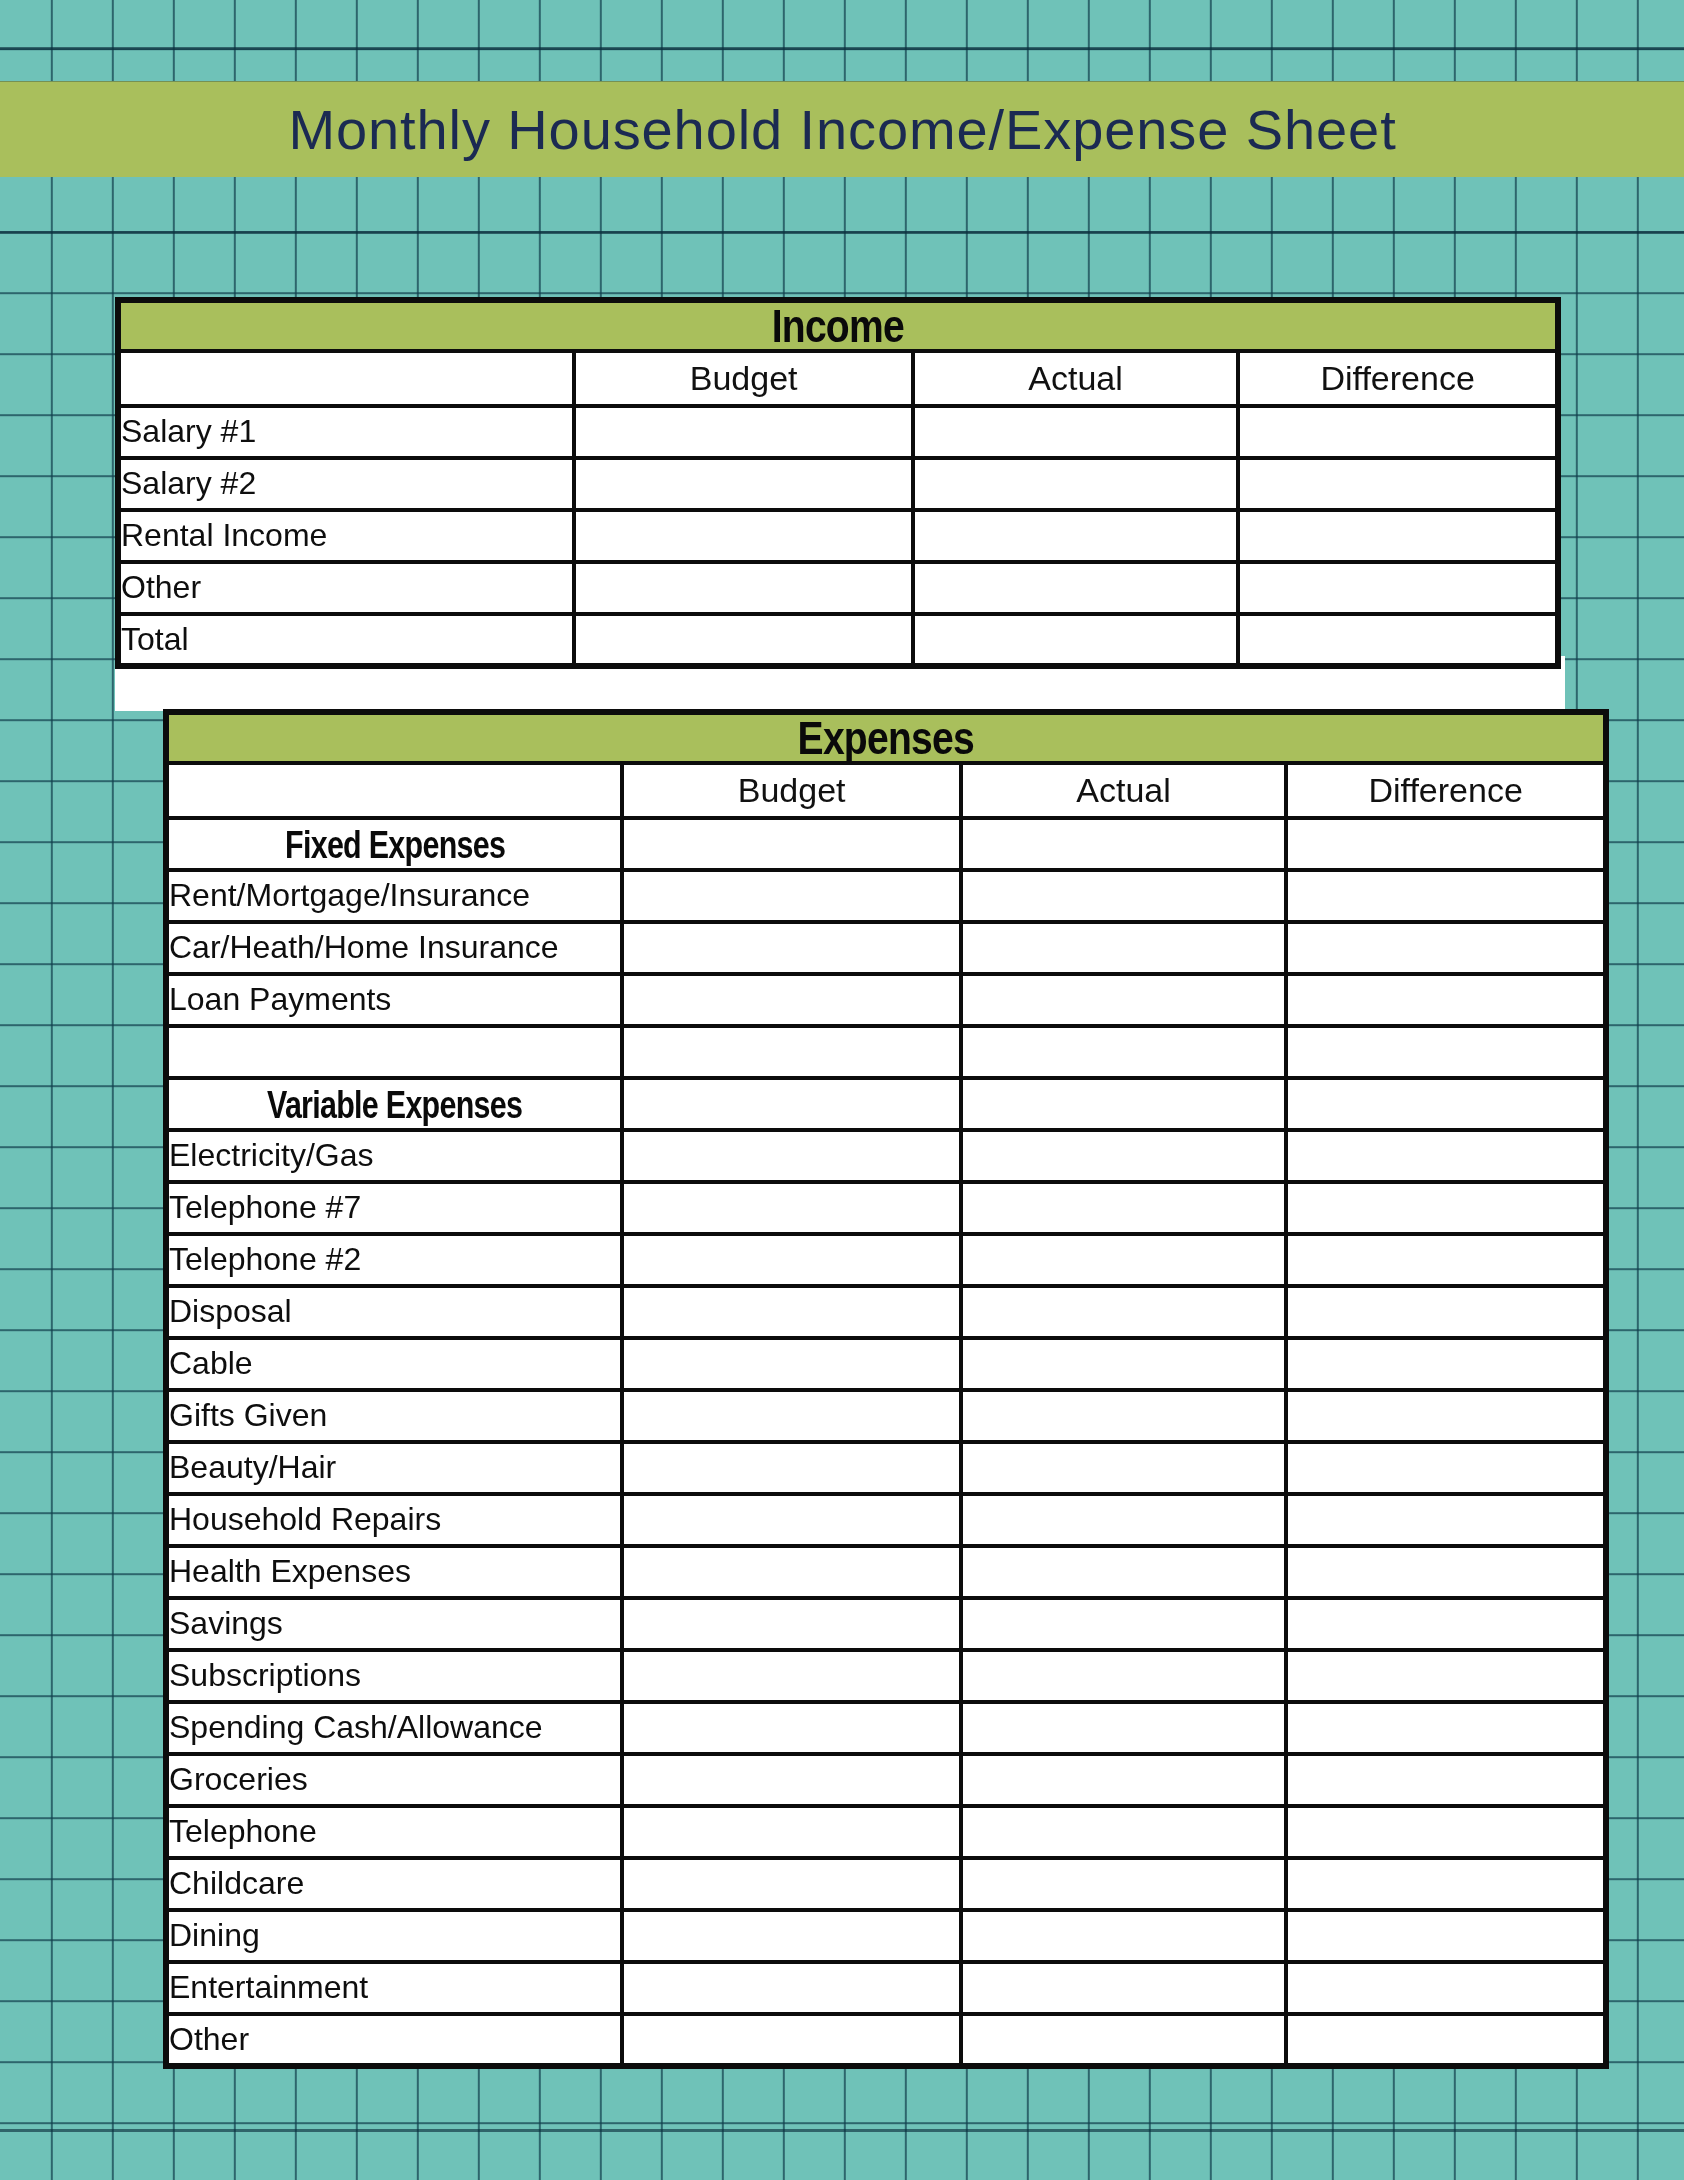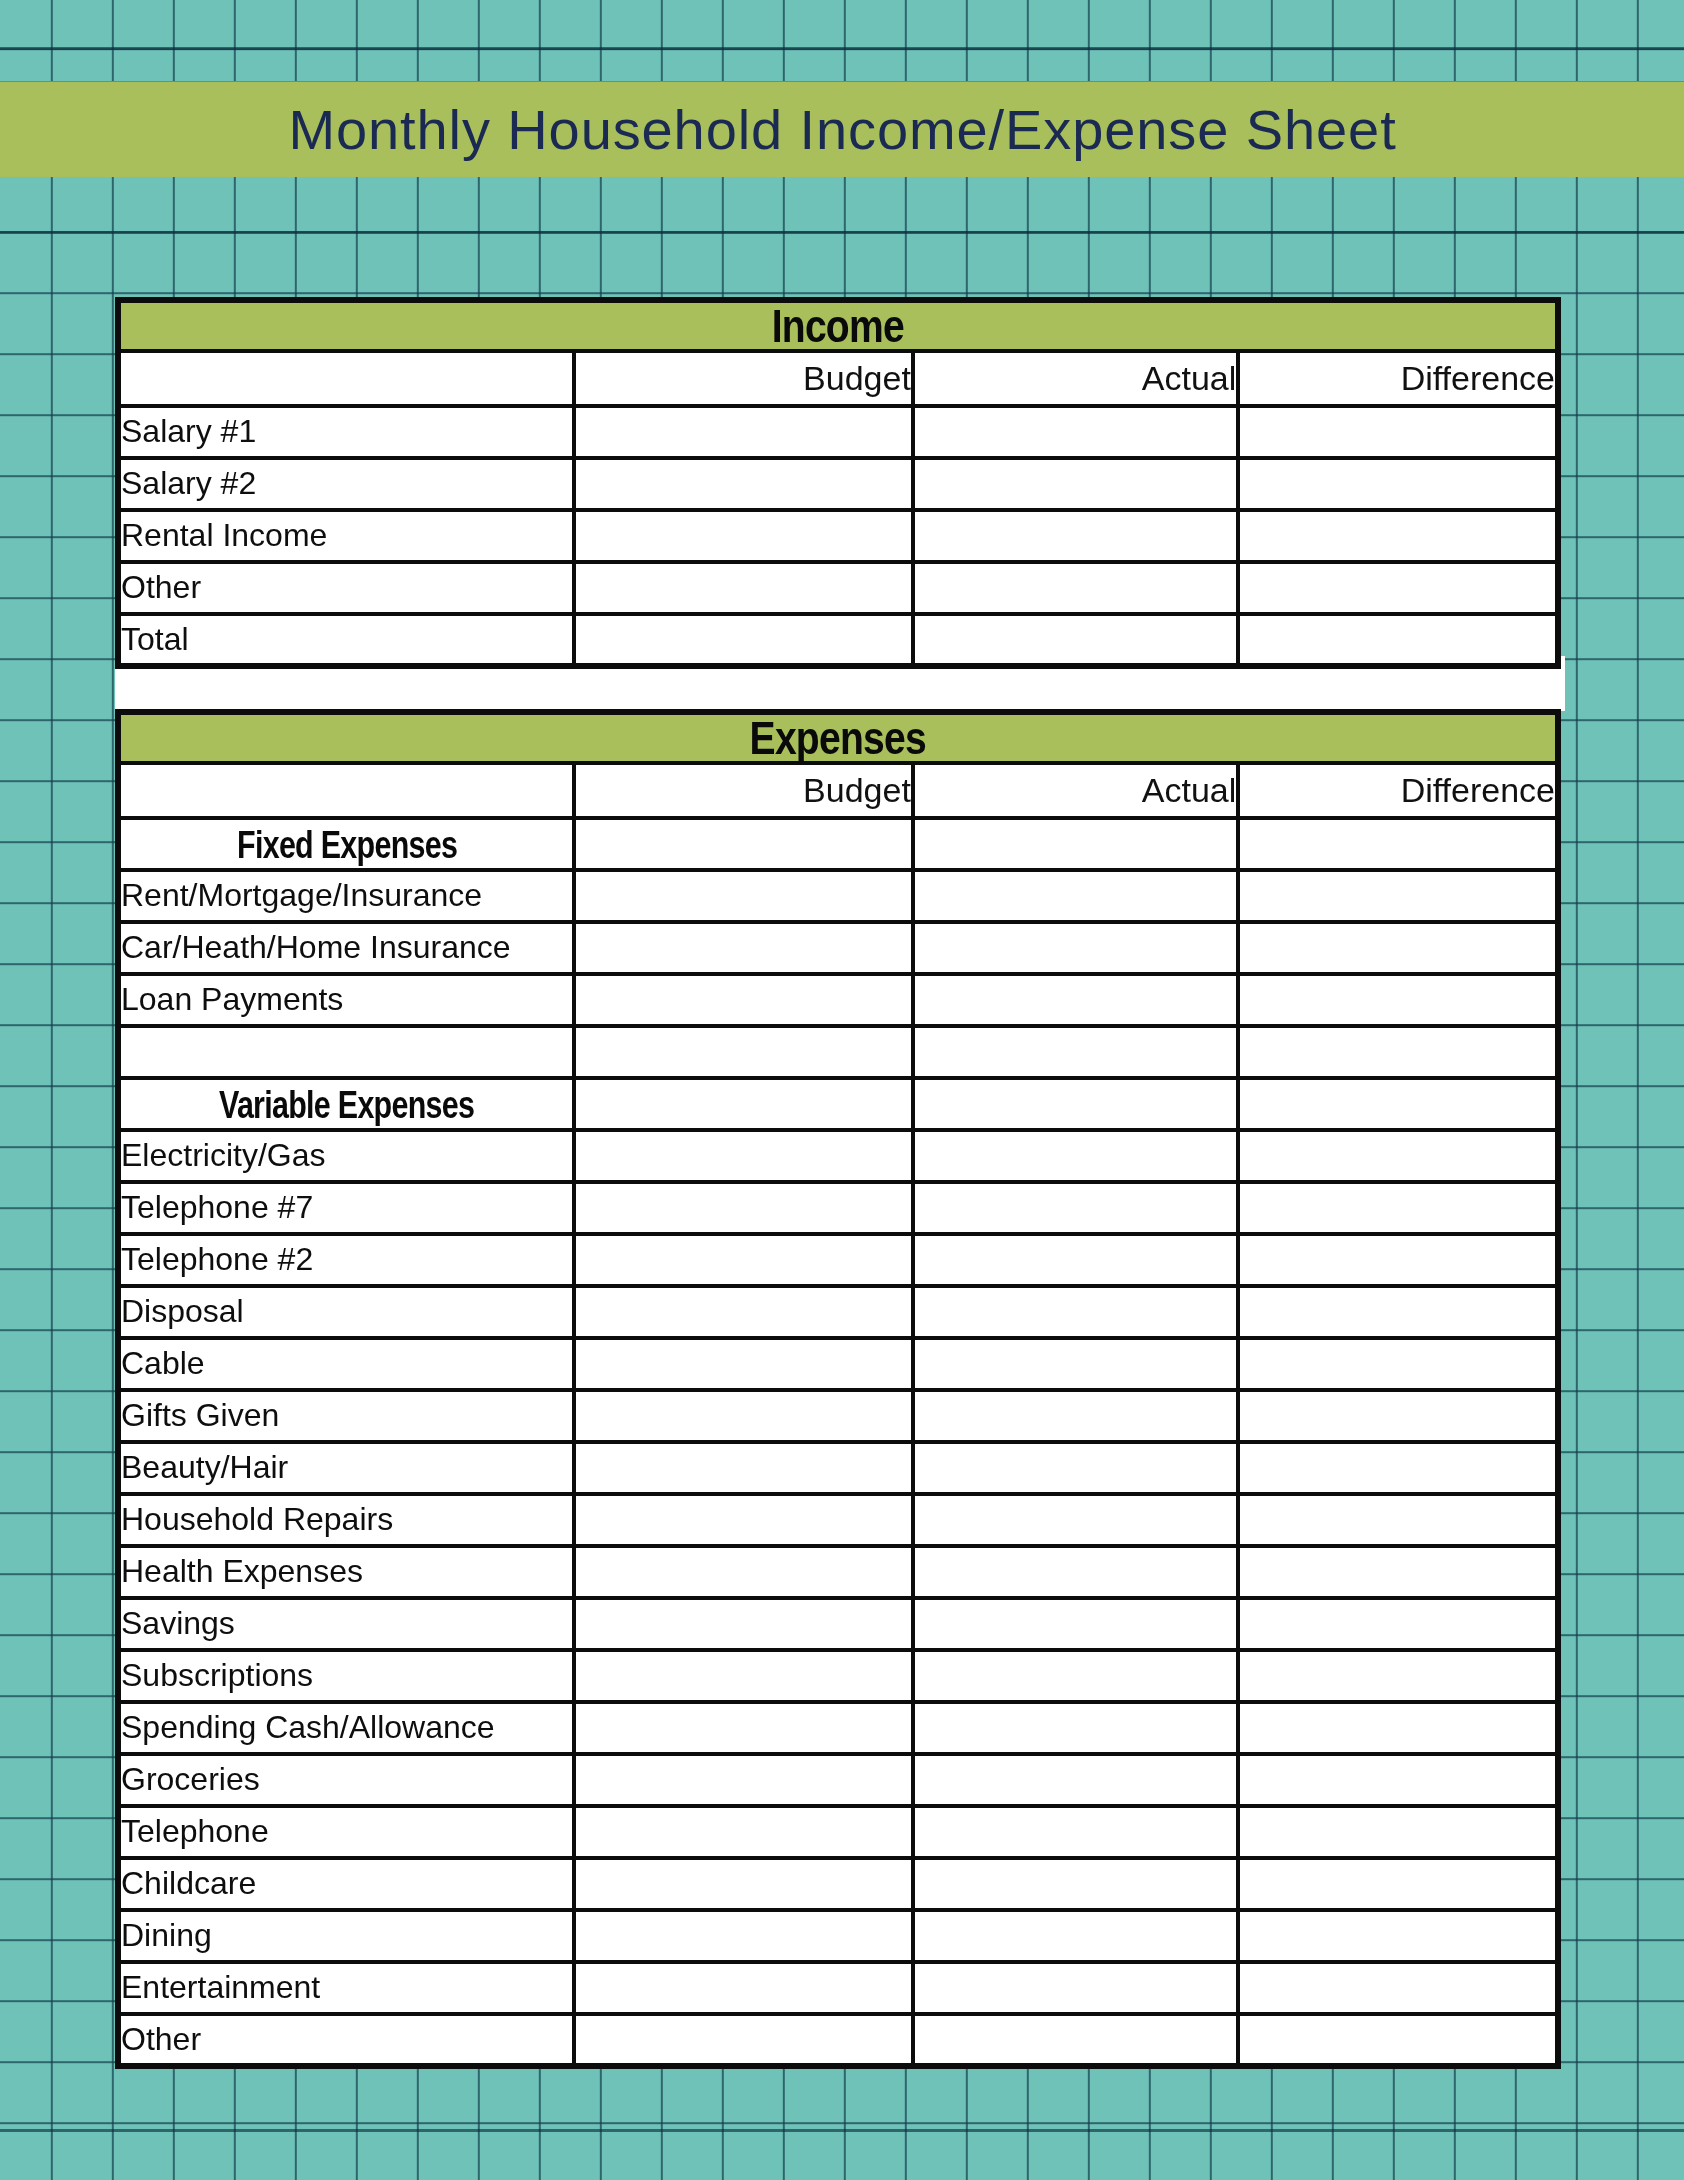--- a/index.html
+++ b/index.html
@@ -62,21 +62,21 @@
   table.sheet {
     position: absolute;
     left: 115px;
     width: 1446px;
     border-collapse: collapse;
     table-layout: fixed;
     background: #ffffff;
     border: 6px solid var(--border_black, #0c0c0c);
   }
   table.income   { top: 297px; }
-  table.expenses { top: 709px; }
+  table.expenses { top: 709px; margin-left: 48px; }
 
   table.sheet td {
     border: 4.3px solid var(--border_black, #0c0c0c);
     padding: 0;
     overflow: hidden;
     white-space: nowrap;
   }
 
   col.c-label  { width: 31.7%; }
   col.c-budget { width: 23.5%; }
@@ -96,21 +96,21 @@
     transform: scaleX(0.85);
     transform-origin: center;
     letter-spacing: -0.9px;
     line-height: 1;
   }
   .cond-xl { font-size: 46px; }
   .cond-md { font-size: 39px; transform: scaleX(0.78); }
 
   tr.head-row td {
     height: 55px;
-    text-align: right;
+    text-align: center;
     vertical-align: middle;
     font-size: 34px;
     color: #111111;
     background: #ffffff;
   }
 
   tr.data-row td { height: 52px; background: #ffffff; }
   td.lbl {
     font-size: 32px;
     color: #0e0e0e;

